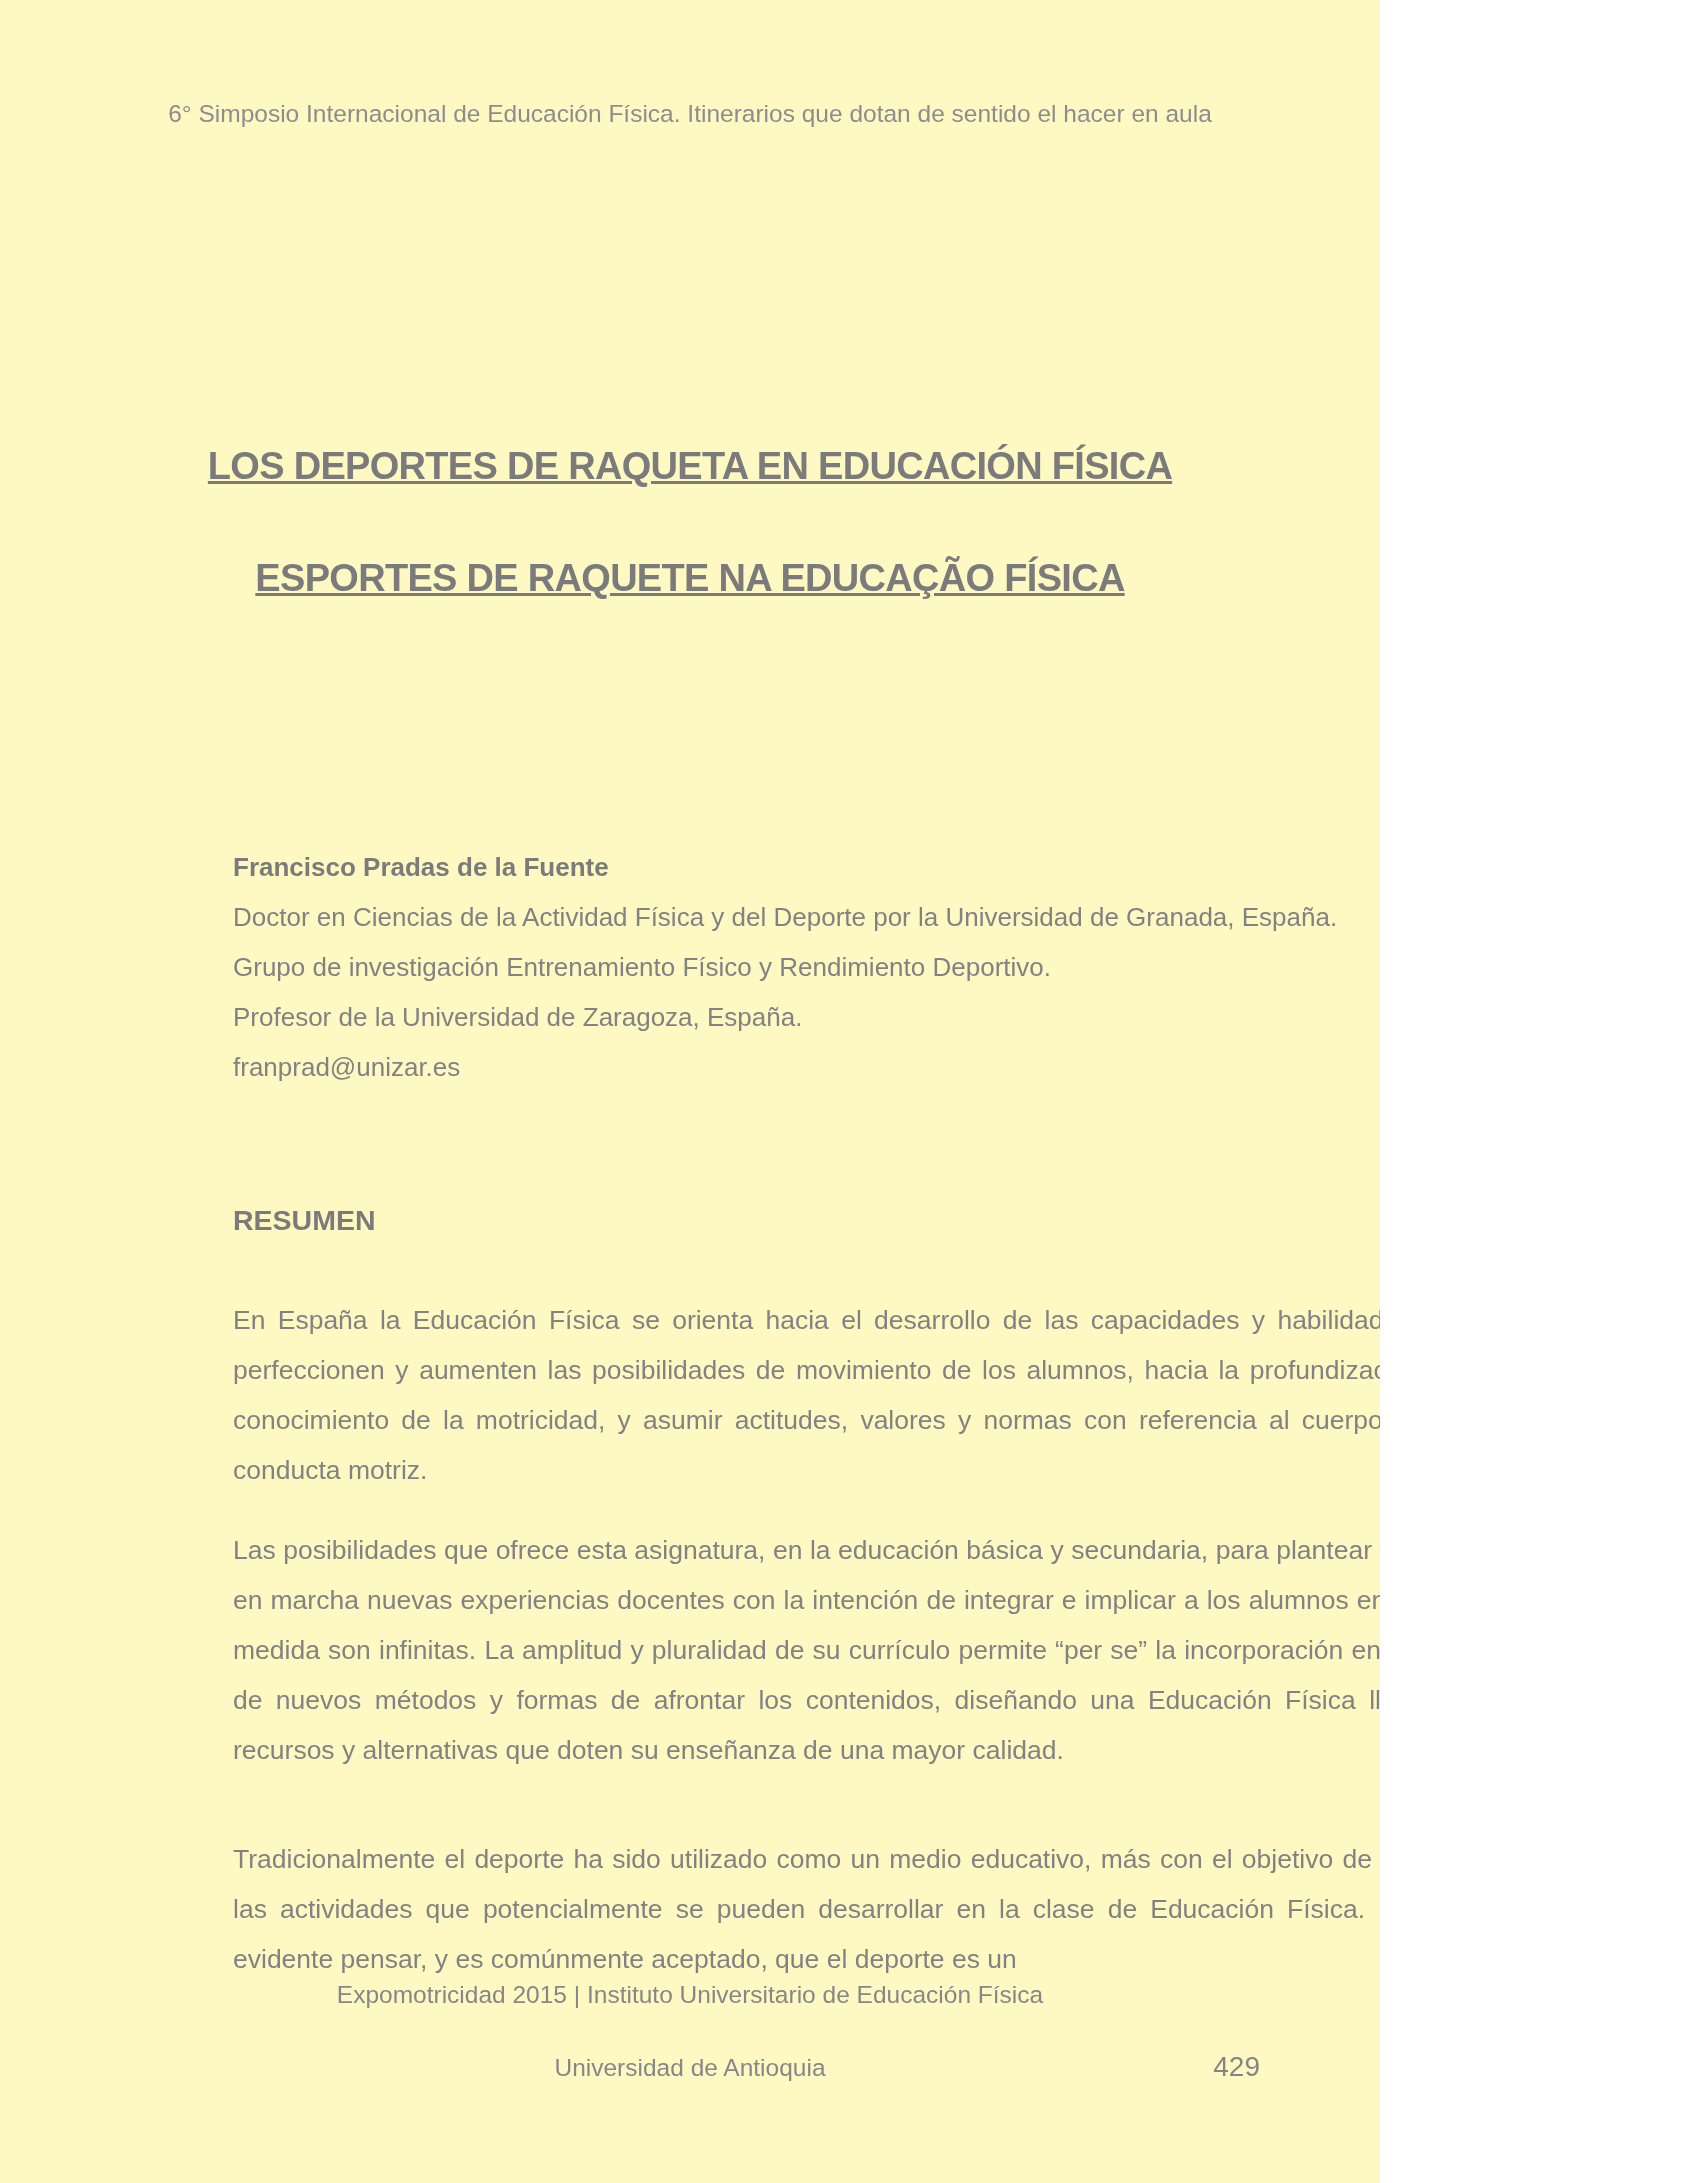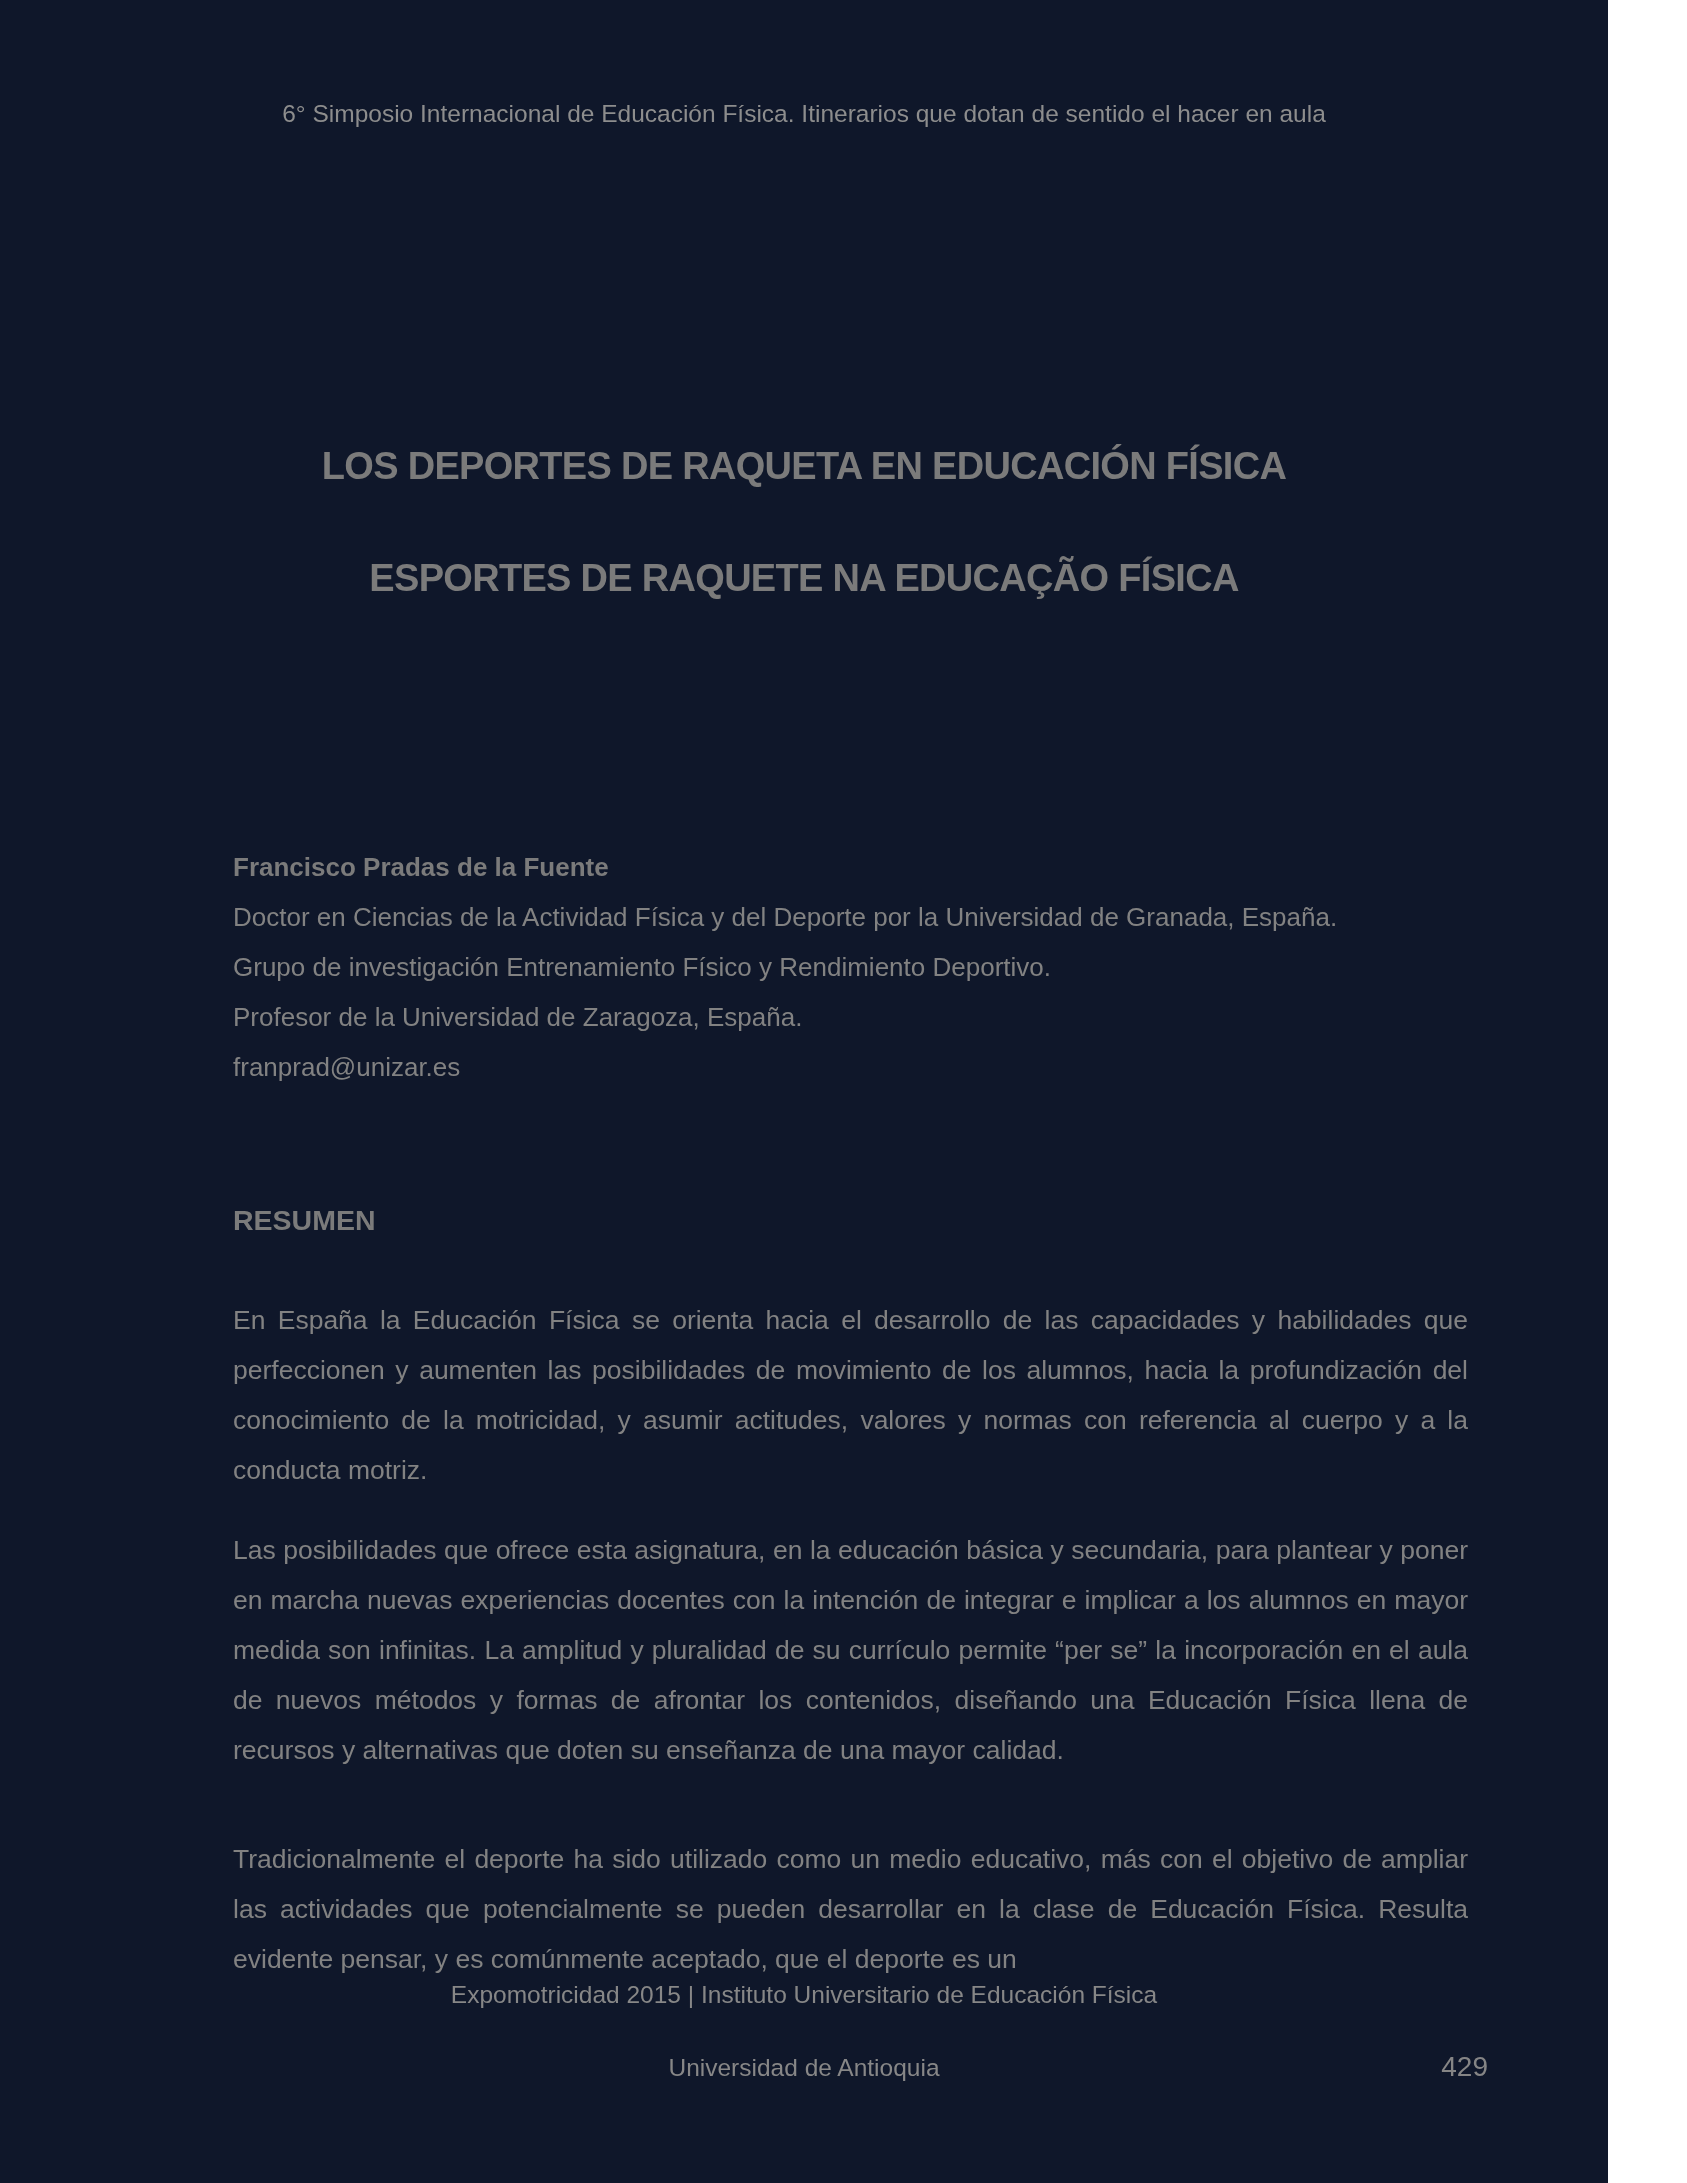--- a/index.html
+++ b/index.html
@@ -1,32 +1,32 @@
 <!DOCTYPE html>
 <html style="font-size:10.6px"><head>
 <meta charset="utf-8">
 <style>
   html, body { margin: 0; padding: 0; background: #ffffff; }
   .page {
     position: relative;
-    width: 1608px;
+    width: 1380px;
     height: 2183px;
-    background: #0f172a;
+    background: #fef9c3;
     font-family: "Liberation Sans", "DejaVu Sans", sans-serif;
     color: #828282;
     overflow: hidden;
   }
   .header {
     position: absolute; top: 99px; left: 0; width: 100%;
     text-align: center; font-size: 24.5px; line-height: 29px; color: #8d8d8d;
   }
   .title {
     position: absolute; left: 0; width: 100%;
     text-align: center; font-weight: bold;
-    font-size: 38px; line-height: 46px; color: #7b7b7b; letter-spacing: -0.7px;
+    font-size: 38px; line-height: 46px; color: #7b7b7b; letter-spacing: -0.7px; text-decoration: underline;
   }
   .title-es { top: 443px; }
   .title-pt { top: 555px; }
   .title-en { top: 660px; }
   .author {
     position: absolute; left: 233px; width: 1235px; top: 842px;
     font-size: 26px; line-height: 50px;
   }
   .author .name { font-weight: bold; color: #7b7b7b; }
   .just { text-align: justify; }

